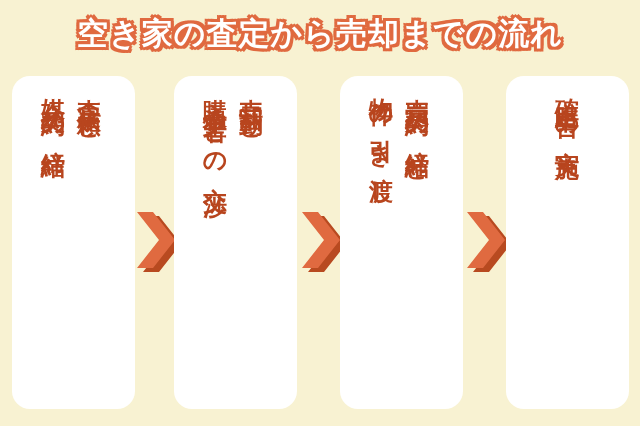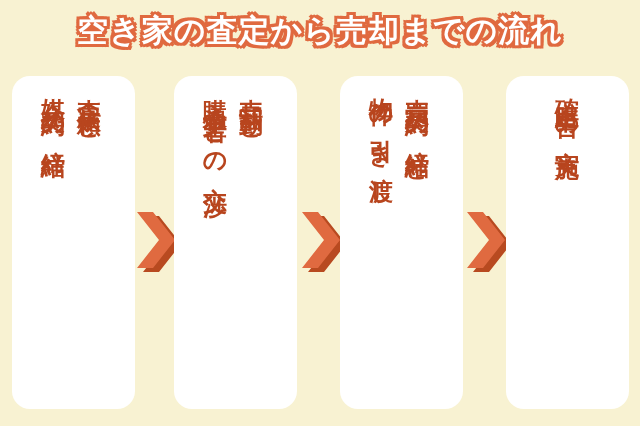--- a/index.html
+++ b/index.html
@@ -14,21 +14,20 @@
     text-align: center;
     font-size: 31px; font-weight: bold; letter-spacing: 1px;
     color: #FFFFFF;
     -webkit-text-stroke: 0;
     text-shadow:
       2px 0 0 #E06A40, -2px 0 0 #E06A40, 0 2px 0 #E06A40, 0 -2px 0 #E06A40,
       2px 2px 0 #E06A40, -2px -2px 0 #E06A40, 2px -2px 0 #E06A40, -2px 2px 0 #E06A40,
       3px 0 0 #E06A40, -3px 0 0 #E06A40, 0 3px 0 #E06A40, 0 -3px 0 #E06A40,
       3px 3px 0 #E06A40, -3px -3px 0 #E06A40, 3px -3px 0 #E06A40, -3px 3px 0 #E06A40;
     line-height: 42px;
-    font-family: Liberation Mono, monospace;
   }
   .card {
     position: absolute; top: 76px; width: 123px; height: 333px;
     background: #FFFFFF; border-radius: 18px;
   }
   .card .text {
     position: absolute; top: 3px; right: 28px;
     writing-mode: vertical-rl;
     font-size: 24px; font-weight: bold; line-height: 36px;
     letter-spacing: 5px;

